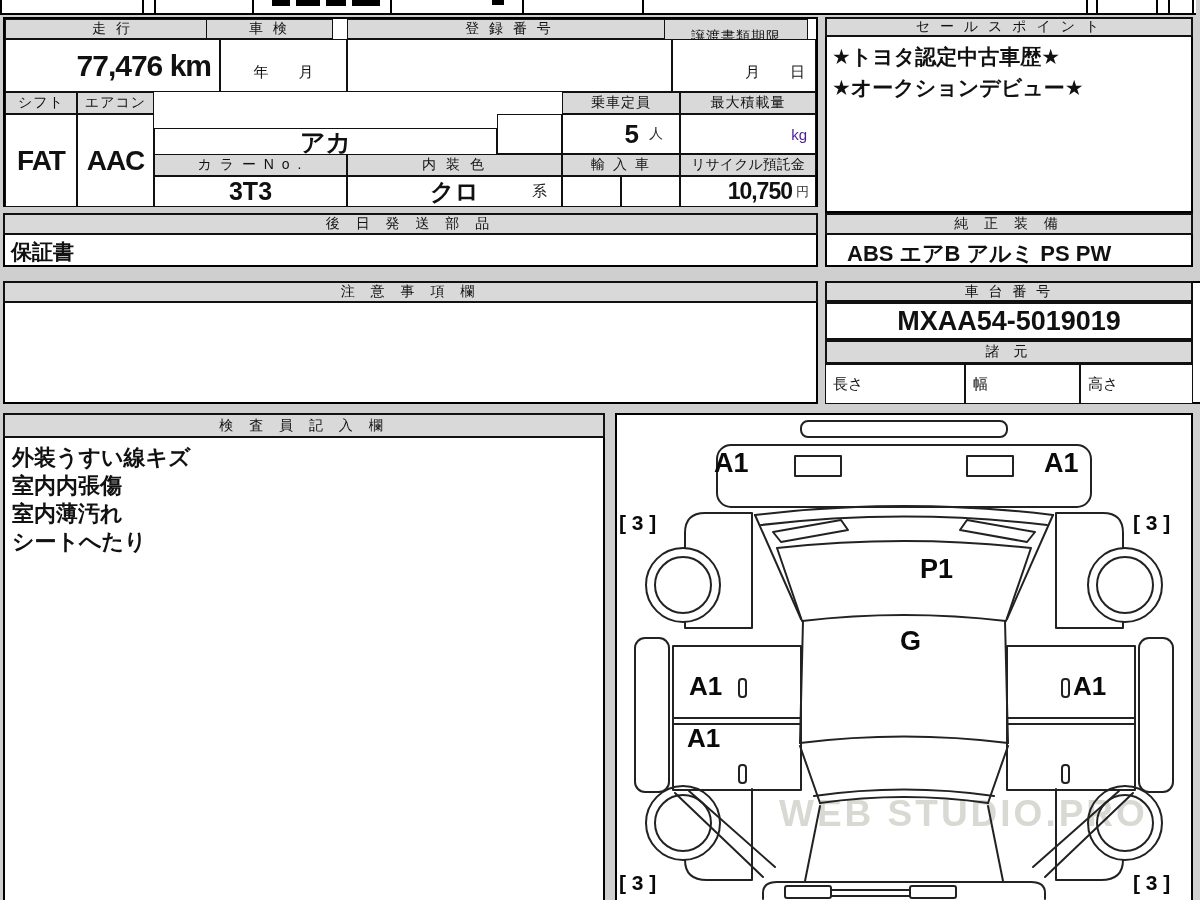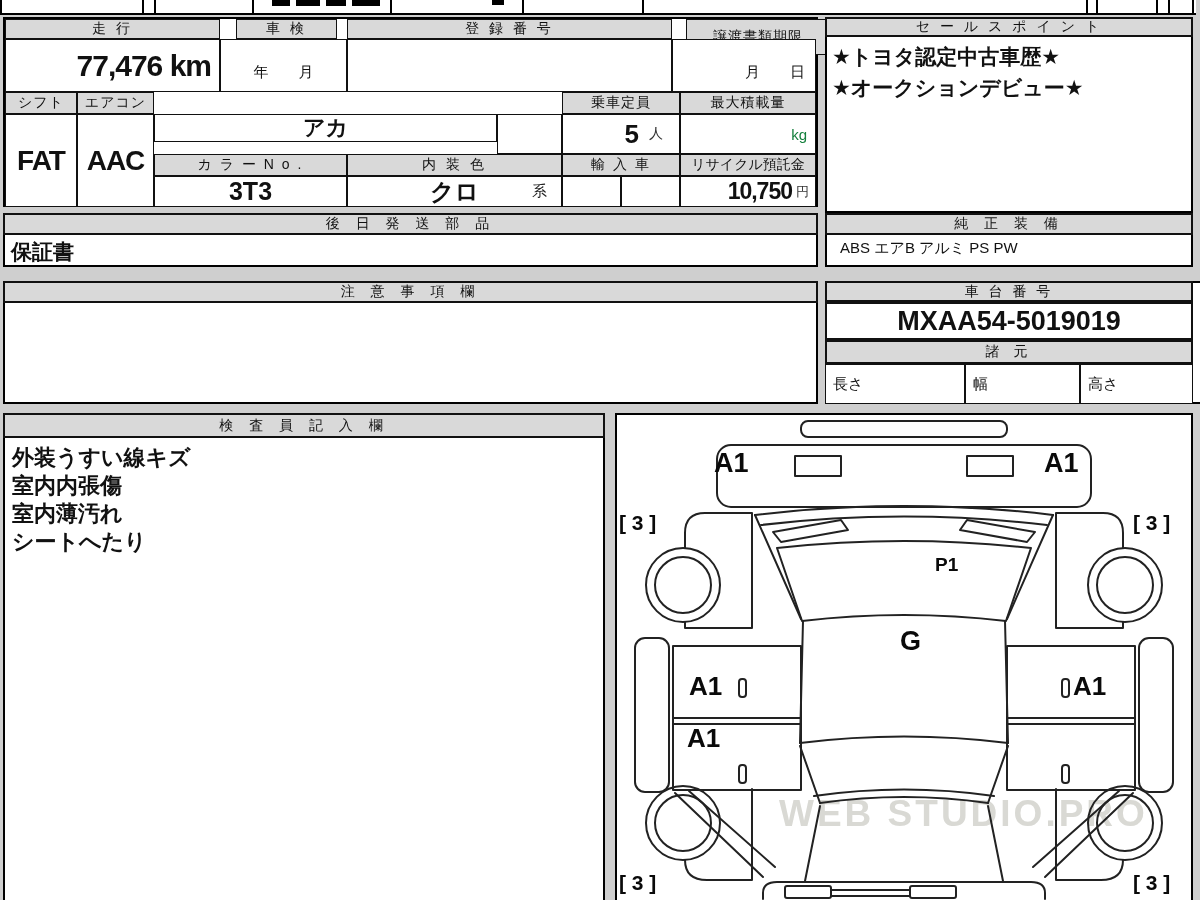--- a/index.html
+++ b/index.html
@@ -37,44 +37,44 @@
     <div class="smudge" style="left:272px;width:18px"></div>
     <div class="smudge" style="left:296px;width:24px"></div>
     <div class="smudge" style="left:326px;width:20px"></div>
     <div class="smudge" style="left:352px;width:28px"></div>
     <div class="smudge" style="left:492px;width:12px;height:5px"></div>
   </div>
 
   <div class="box" style="left:3px;top:17px;width:815px;height:190px;border-width:2px;">
 
     <div class="c h" style="left:0;top:0;width:215px;height:20px">走 行</div>
-    <div class="c h" style="left:231px;top:0;width:101px;height:20px">車 検</div>
+    <div class="c h" style="left:201px;top:0;width:127px;height:20px">車 検</div>
     <div class="c h" style="left:342px;top:0;width:325px;height:20px">登 録 番 号</div>
-    <div class="c h" style="left:681px;top:0;width:144px;height:36px;letter-spacing:1px">譲渡書類期限</div>
+    <div class="c h" style="left:659px;top:0;width:144px;height:36px;letter-spacing:1px">譲渡書類期限</div>
 
     <div class="c bold" style="left:0;top:20px;width:215px;height:53px;justify-content:flex-end;padding-right:8px;font-size:30px;letter-spacing:-1px">77,476 km</div>
     <div class="c" style="left:215px;top:20px;width:127px;height:53px;font-size:15px;align-items:flex-end;padding-bottom:9px">年　　月</div>
     <div class="c" style="left:342px;top:20px;width:325px;height:53px"></div>
     <div class="c" style="left:667px;top:20px;width:144px;height:53px;font-size:15px;align-items:flex-end;justify-content:flex-end;padding:0 10px 9px 0">月　　日</div>
 
     <div class="c h" style="left:0;top:73px;width:72px;height:22px;letter-spacing:1px">シフト</div>
     <div class="c h" style="left:72px;top:73px;width:77px;height:22px;letter-spacing:1px">エアコン</div>
     <div class="c h" style="left:557px;top:73px;width:118px;height:22px;letter-spacing:1px">乗車定員</div>
     <div class="c h" style="left:675px;top:73px;width:136px;height:22px;letter-spacing:1px">最大積載量</div>
 
     <div class="c bold" style="left:0;top:95px;width:72px;height:93px;font-size:28px;letter-spacing:-1px">FAT</div>
     <div class="c bold" style="left:72px;top:95px;width:77px;height:93px;font-size:28px;letter-spacing:-1px">AAC</div>
 
-    <div class="c bold" style="left:149px;top:95px;width:343px;height:28px;font-size:22px">アカ</div>
+    <div class="c bold" style="left:149px;top:109px;width:343px;height:28px;font-size:25px">アカ</div>
     <div class="c" style="left:492px;top:95px;width:65px;height:40px"></div>
     <div class="c" style="left:557px;top:95px;width:118px;height:40px;justify-content:flex-end;padding-right:16px;gap:10px">
       <span class="bold" style="font-size:26px">5</span>
       <span style="font-size:14px;color:#333">人</span>
     </div>
-    <div class="c" style="left:675px;top:95px;width:136px;height:40px;justify-content:flex-end;padding-right:8px;font-size:15px;color:#15803d">kg</div>
+    <div class="c" style="left:675px;top:95px;width:136px;height:40px;justify-content:flex-end;padding-right:8px;font-size:15px;color:#4c1d95">kg</div>
 
     <div class="c h" style="left:149px;top:135px;width:193px;height:22px;letter-spacing:2px">カ ラ ー N o .</div>
     <div class="c h" style="left:342px;top:135px;width:215px;height:22px">内 装 色</div>
     <div class="c h" style="left:557px;top:135px;width:118px;height:22px;letter-spacing:2px">輸 入 車</div>
     <div class="c h" style="left:675px;top:135px;width:136px;height:22px;letter-spacing:0">リサイクル預託金</div>
 
     <div class="c bold" style="left:149px;top:157px;width:193px;height:31px;font-size:25px">3T3</div>
     <div class="c" style="left:342px;top:157px;width:215px;height:31px">
       <span class="bold" style="font-size:24px">クロ</span>
       <span style="position:absolute;right:14px;font-size:15px;color:#222">系</span>
@@ -93,21 +93,21 @@
     <div style="position:absolute;left:5px;top:24px;font-size:21px;font-weight:bold;white-space:nowrap">★トヨタ認定中古車歴★</div>
   </div>
 
   <div class="box" style="left:3px;top:213px;width:815px;height:54px;">
     <div class="c h" style="left:-2px;top:-2px;width:815px;height:22px;border-width:2px;letter-spacing:6px">後 日 発 送 部 品</div>
     <div style="position:absolute;left:6px;top:23px;font-size:21px;font-weight:bold">保証書</div>
   </div>
 
   <div class="box" style="left:825px;top:213px;width:368px;height:54px;">
     <div class="c h" style="left:-2px;top:-2px;width:368px;height:22px;border-width:2px;letter-spacing:6px">純 正 装 備</div>
-    <div style="position:absolute;left:13px;top:24px;font-size:15px;font-weight:normal;letter-spacing:0;white-space:nowrap">ABS エアB アルミ PS PW</div>
+    <div style="position:absolute;left:20px;top:24px;font-size:22px;font-weight:bold;letter-spacing:0;white-space:nowrap">ABS エアB アルミ PS PW</div>
   </div>
 
   <div class="box" style="left:3px;top:281px;width:815px;height:123px;">
     <div class="c h" style="left:-2px;top:-2px;width:815px;height:22px;border-width:2px;letter-spacing:6px">注 意 事 項 欄</div>
     <div style="position:absolute;left:8px;top:26px;font-size:20px"></div>
   </div>
 
   <div class="box" style="left:825px;top:281px;width:424px;height:123px;text-align:right;">
     <div class="c h" style="left:-2px;top:-2px;width:368px;height:21px;border-width:2px">車 台 番 号</div>
     <div class="c bold" style="left:-2px;top:19px;width:368px;height:38px;font-size:27px;letter-spacing:0;border-width:2px">MXAA54-5019019</div>
@@ -201,21 +201,21 @@
       <rect x="168" y="471" width="46" height="12" rx="2"></rect>
       <rect x="293" y="471" width="46" height="12" rx="2"></rect>
       <path d="M214,475 L293,475"></path>
       <path d="M214,481 L293,481"></path>
     </svg>
 
     <div class="dlabel" style="left:97px;top:33px;font-size:27px">A1</div>
     <div class="dlabel" style="left:427px;top:33px;font-size:27px">A1</div>
     <div class="dlabel" style="left:2px;top:96px;font-size:21px">[ 3 ]</div>
     <div class="dlabel" style="left:516px;top:96px;font-size:21px">[ 3 ]</div>
-    <div class="dlabel" style="left:318px;top:139px;font-size:19px">P1</div>
+    <div class="dlabel" style="left:303px;top:139px;font-size:27px">P1</div>
     <div class="dlabel" style="left:283px;top:211px;font-size:27px">G</div>
     <div class="dlabel" style="left:72px;top:256px;font-size:26px">A1</div>
     <div class="dlabel" style="left:70px;top:308px;font-size:26px">A1</div>
     <div class="dlabel" style="left:456px;top:256px;font-size:26px">A1</div>
     <div class="dlabel" style="left:2px;top:456px;font-size:21px">[ 3 ]</div>
     <div class="dlabel" style="left:516px;top:456px;font-size:21px">[ 3 ]</div>
   </div>
 
 </div>
 

